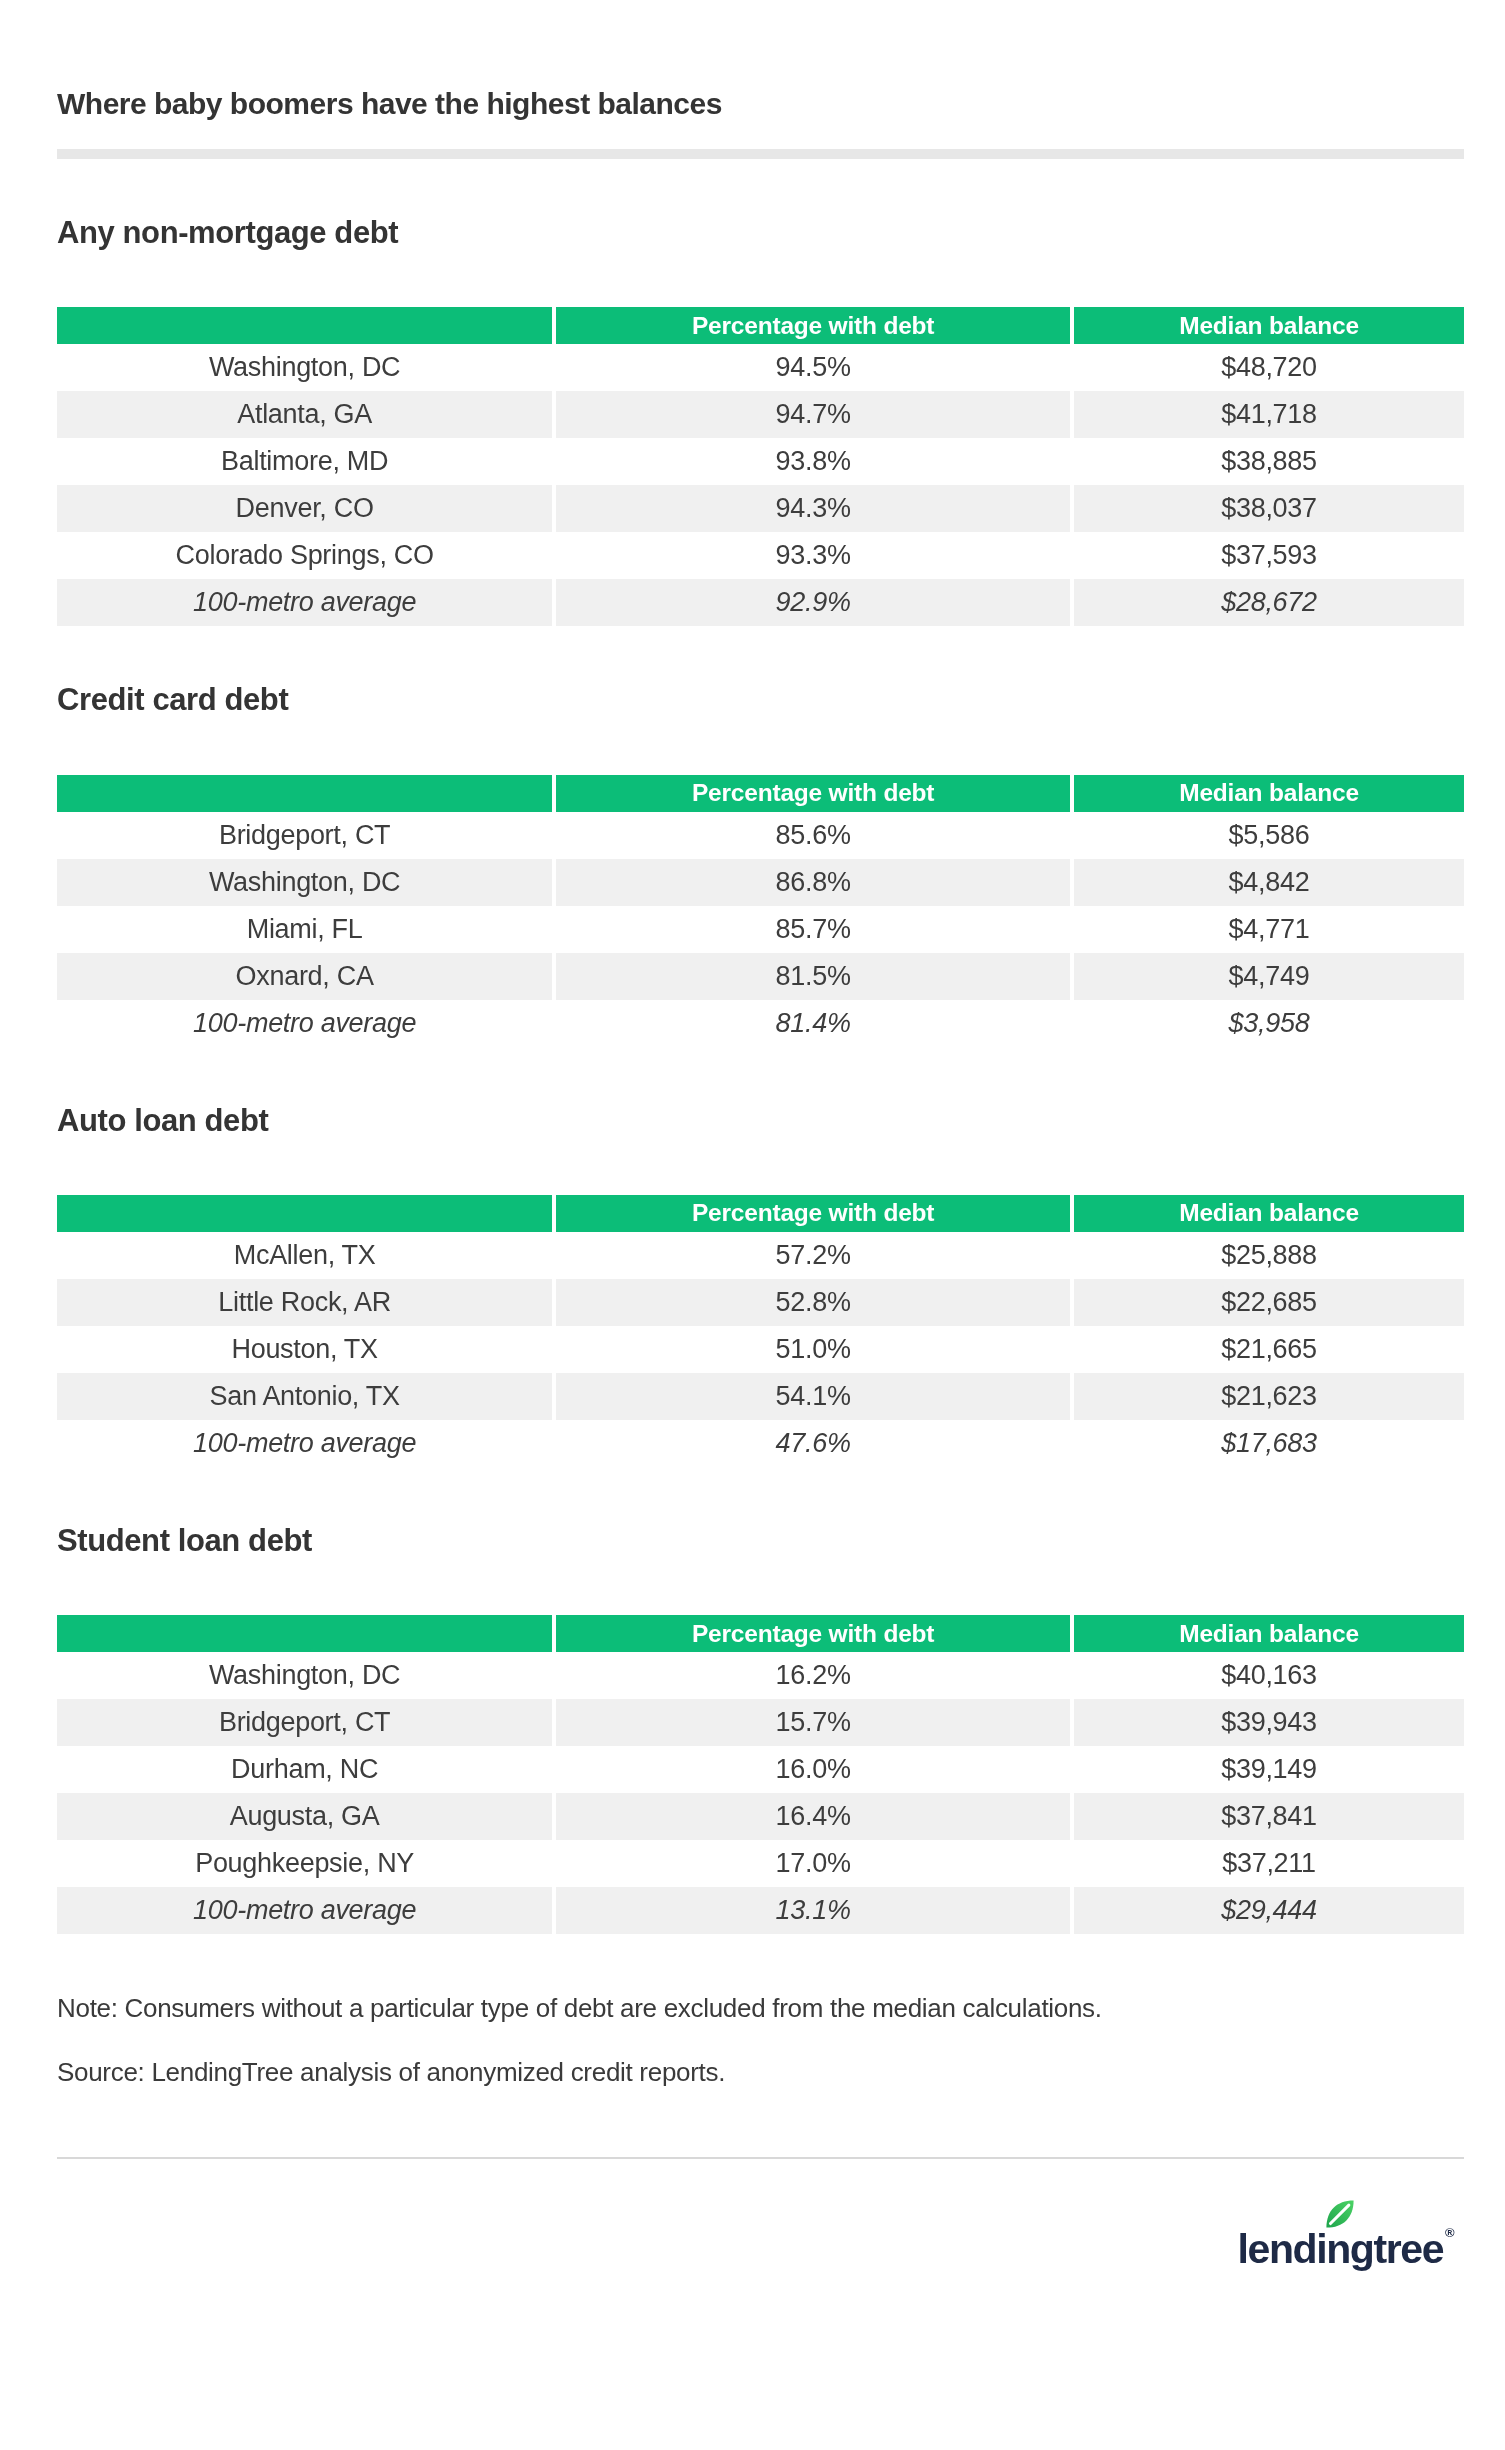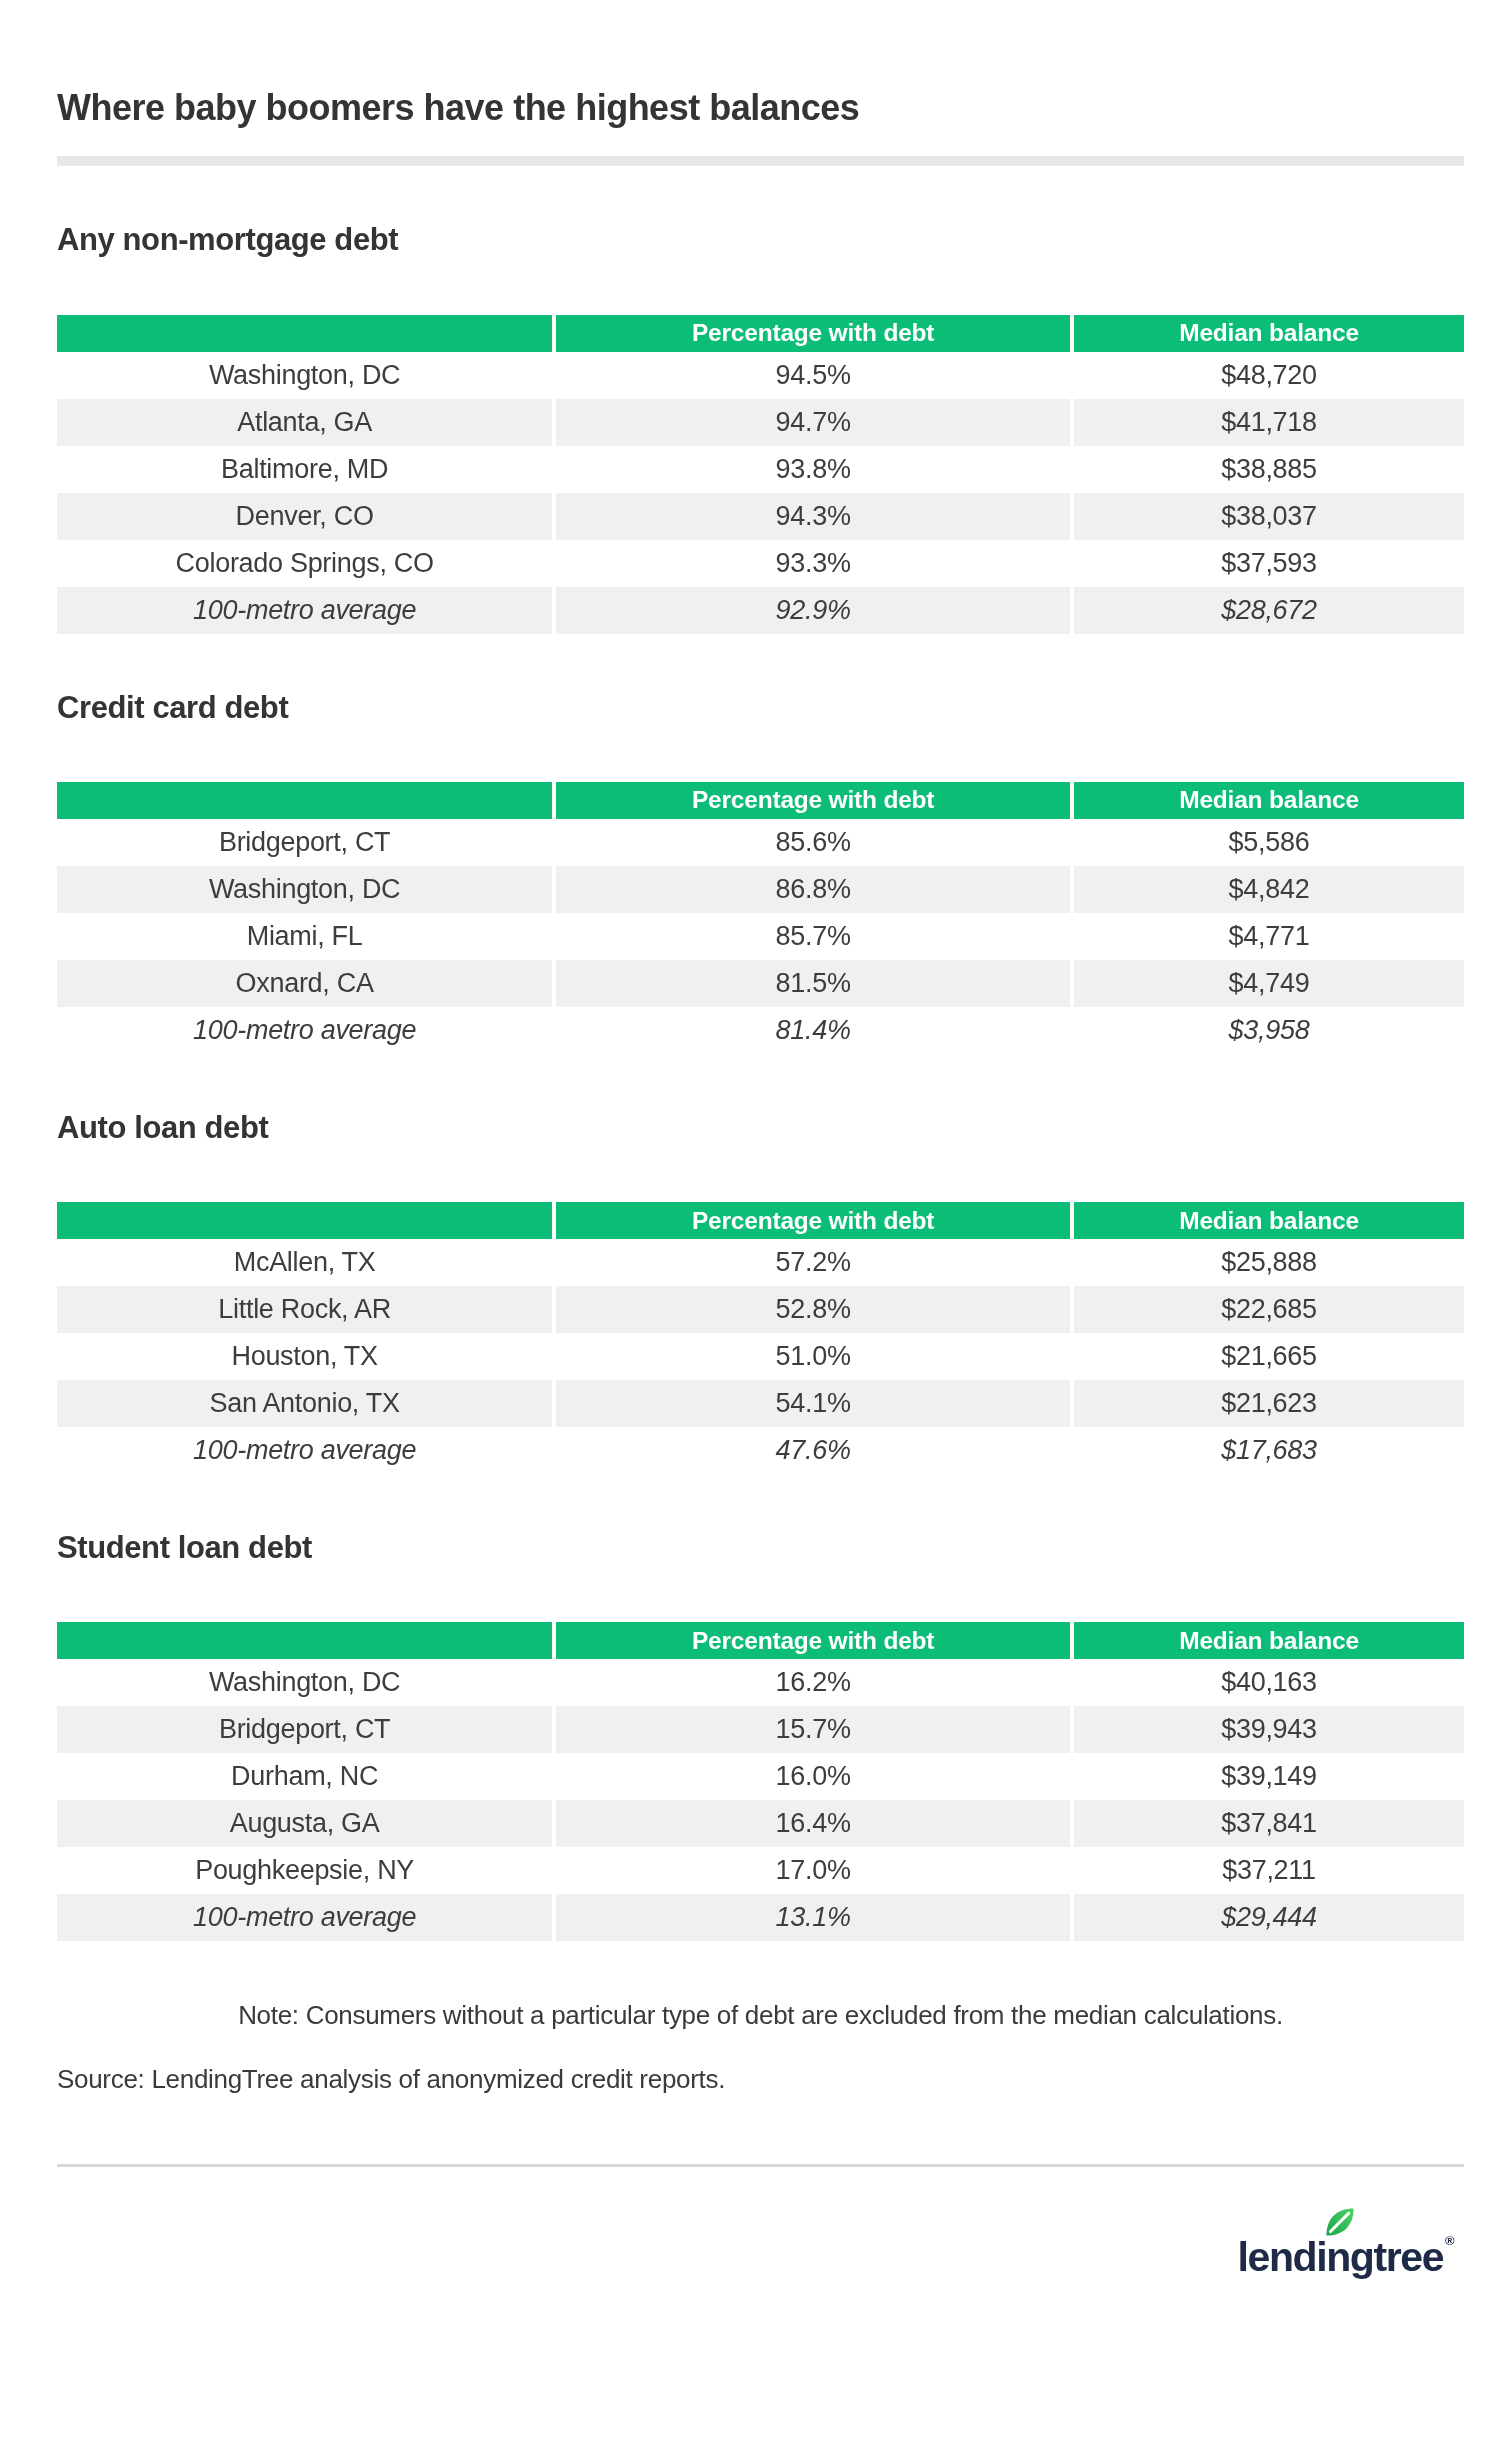--- a/index.html
+++ b/index.html
@@ -7,21 +7,21 @@
   body {
     width:1505px; height:2450px;
     font-family:"Liberation Sans", sans-serif;
     color:#3a3a3a;
     overflow:hidden;
   }
   .container { padding:0 41px 0 57px; }
 
   h1.title {
     margin-top:86px;
-    font-size:36px; line-height:1.2; font-weight:700;
+    font-size:30px; line-height:1.2; font-weight:700;
     letter-spacing:-0.5px; color:#343434;
   }
   .divider-thick {
     margin-top:27px; height:10.3px; background:#e7e7e7;
   }
   h2.section-heading {
     margin-top:55px;
     font-size:31px; line-height:1.2; font-weight:700;
     letter-spacing:-0.4px; color:#343434;
   }
@@ -44,21 +44,21 @@
     letter-spacing:-0.3px;
     background:#ffffff;
   }
   .debt-table th + th, .debt-table td + td { border-left:4.7px solid #ffffff; }
   .debt-table tbody tr:nth-child(even) td { background:#f0f0f0; }
   .debt-table tr.average td { font-style:italic; }
 
   p.footnote {
     font-size:26px; line-height:1.3; color:#3a3a3a; letter-spacing:-0.3px;
   }
-  p.footnote.note { margin-top:58px;text-align:center; }
+  p.footnote.note { margin-top:58px; }
   p.footnote.source { margin-top:30px; }
 
   .divider-thin { margin-top:67px; height:2.8px; background:#d8d8d8; }
 
   .logo-row { margin-top:38px; text-align:right; padding-right:9.4px; }
   .logo {
     display:inline-block; position:relative;
     padding-top:28px;
     font-size:41px; font-weight:700; letter-spacing:-1.4px;
     color:#1e2a46;

